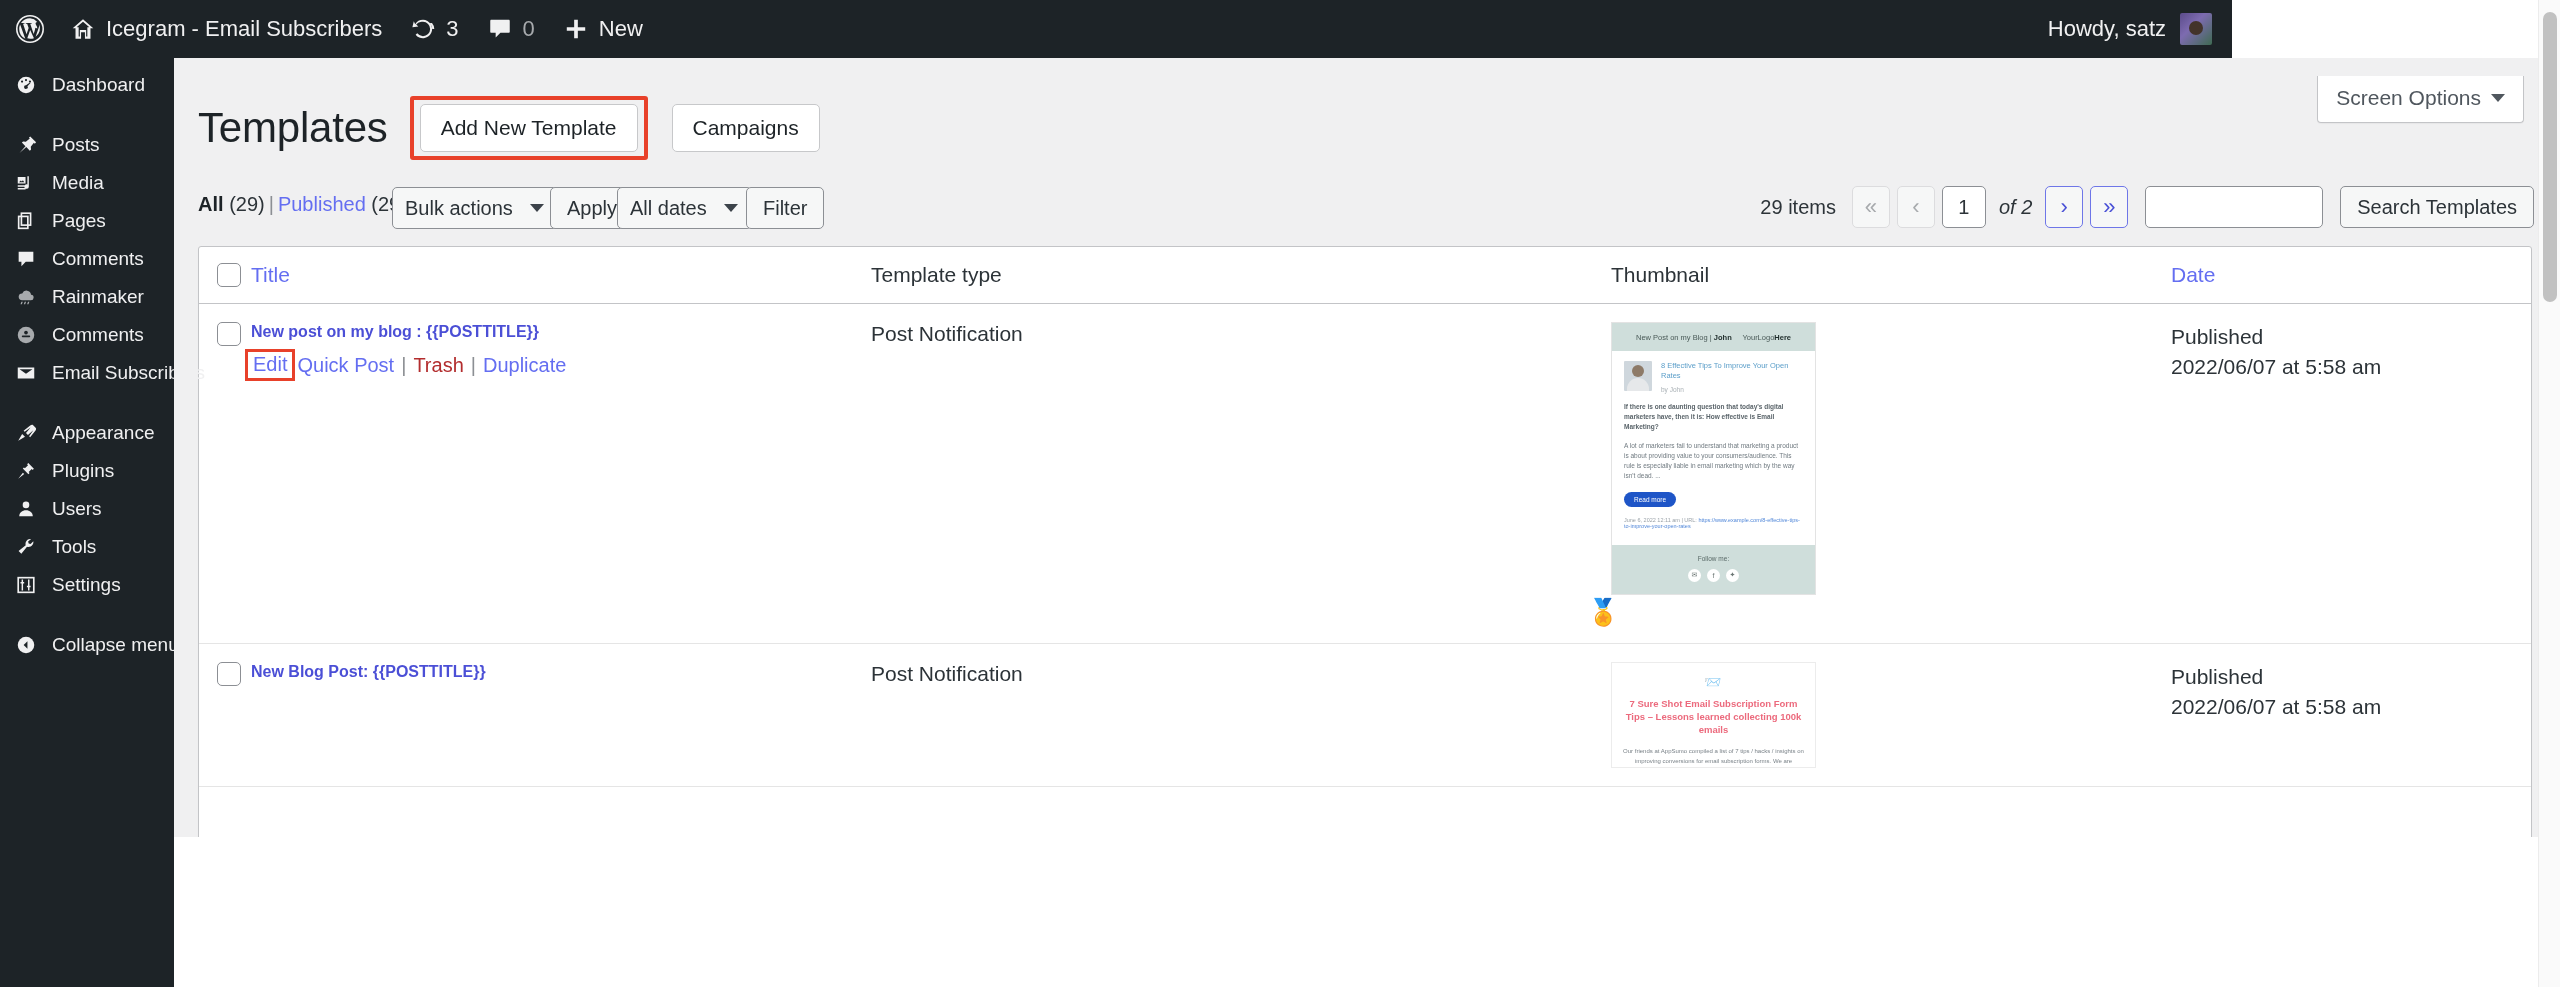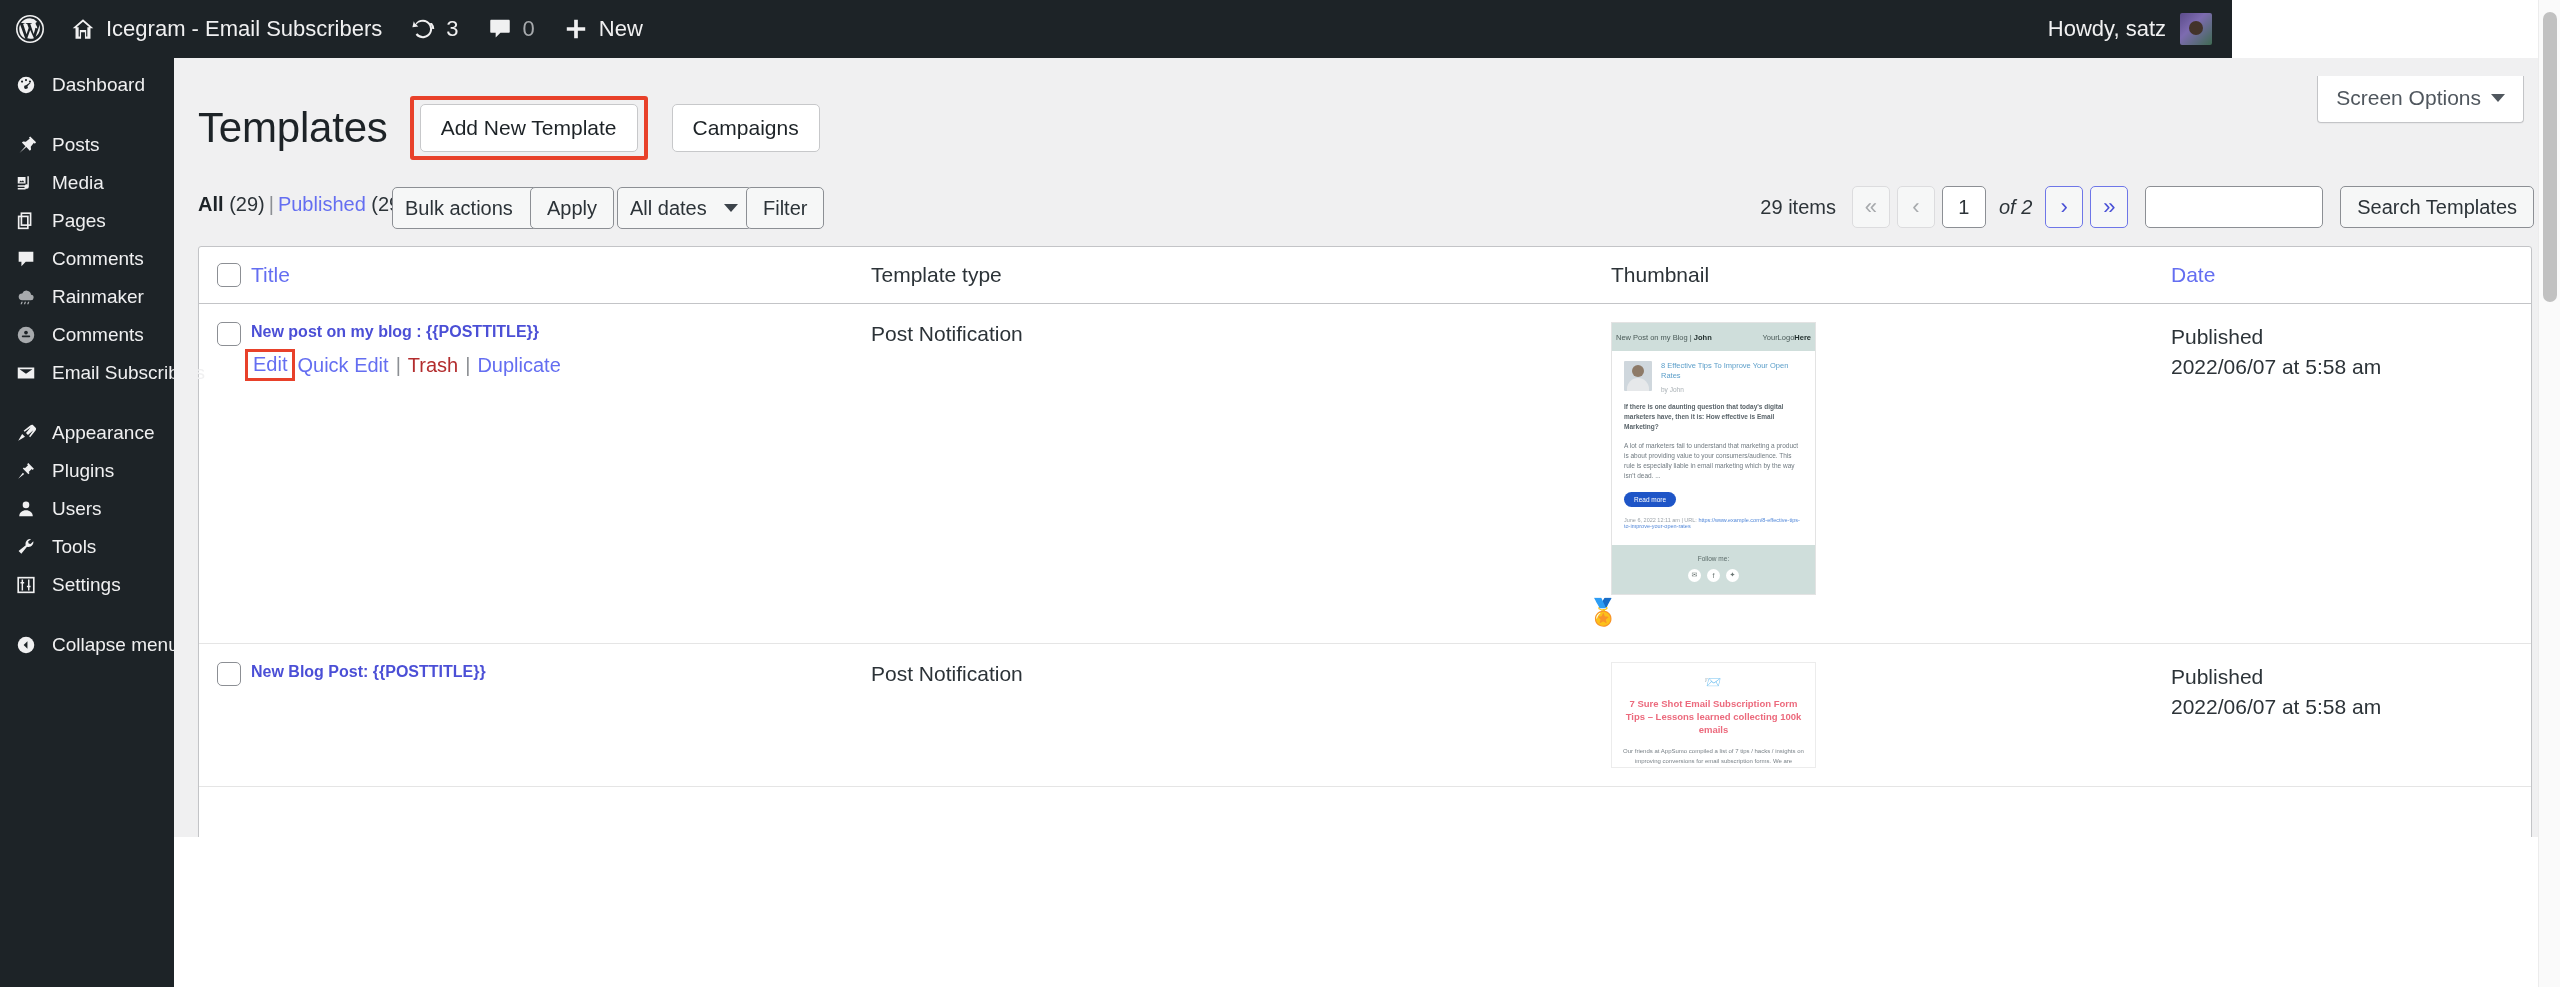--- a/index.html
+++ b/index.html
@@ -168,21 +168,21 @@
   .btn-secondary {
     background: #f6f7f7;
     border: 1px solid #8c8f94;
     border-radius: 5px;
     color: #2c3338; font-size: 20px;
     padding: 7px 16px; height: 42px; cursor: pointer;
     font-family: "Liberation Sans", sans-serif;
     white-space: nowrap;
   }
   #bulk-actions-wrap { left: 194px; top: 3px; }
-  #apply-btn { position: absolute; left: 332px; top: 3px; }
+  #apply-btn { position: absolute; left: 352px; top: 3px; }
   #all-dates-wrap { left: 419px; top: 3px; }
   #filter-btn { position: absolute; left: 548px; top: 3px; }
 
   
   #pagination {
     position: absolute; right: 0; top: 2px;
     display: flex; align-items: center; gap: 7px;
     font-size: 20px; color: #2c3338;
   }
   #items-count { margin-right: 9px; color: #2c3338; white-space: nowrap; }
@@ -289,21 +289,21 @@
     width: 205px;
     background: #fff;
     border: 1px solid #e3e3e3;
     position: relative;
     overflow: hidden;
     font-family: "Liberation Sans", sans-serif;
   }
   .tb-head {
     background: #cfdedb; height: 28px;
     display: flex; align-items: center; justify-content: space-between;
-    padding: 0 4px;
+    padding: 0 24px;
     font-size: 7.5px; color: #4a5a58;
   }
   .tb-head b { color: #22302e; }
   .tb-logo { font-size: 7.5px; color: #4a5a58; }
   .tb-logo b { color: #1d2b29; }
   .tb-body { padding: 10px 12px 8px 12px; }
   .tb-post-row { display: flex; gap: 9px; align-items: flex-start; }
   .tb-ava {
     width: 28px; height: 30px; flex: none;
     background: #cfd7dd; border-radius: 1px;
@@ -661,21 +661,21 @@
         <tr>
           <td class="col-cb">
             <input class="cbx" type="checkbox" style="">
           </td>
           <td class="col-title">
             <a class="row-title">New post on my blog : {{POSTTITLE}}</a>
             <div class="row-actions">
               <span id="edit-link-wrap">
                 <a>Edit</a>
               </span>
-              <a>Quick Edit</a>
+              <a>Quick Post</a>
               <span class="sep">|</span>
               <a class="trash">Trash</a>
               <span class="sep">|</span>
               <a>Duplicate</a>
             </div>
           </td>
           <td class="col-type">
             <span class="cell-type">Post Notification</span>
           </td>
           <td class="col-thumb">

